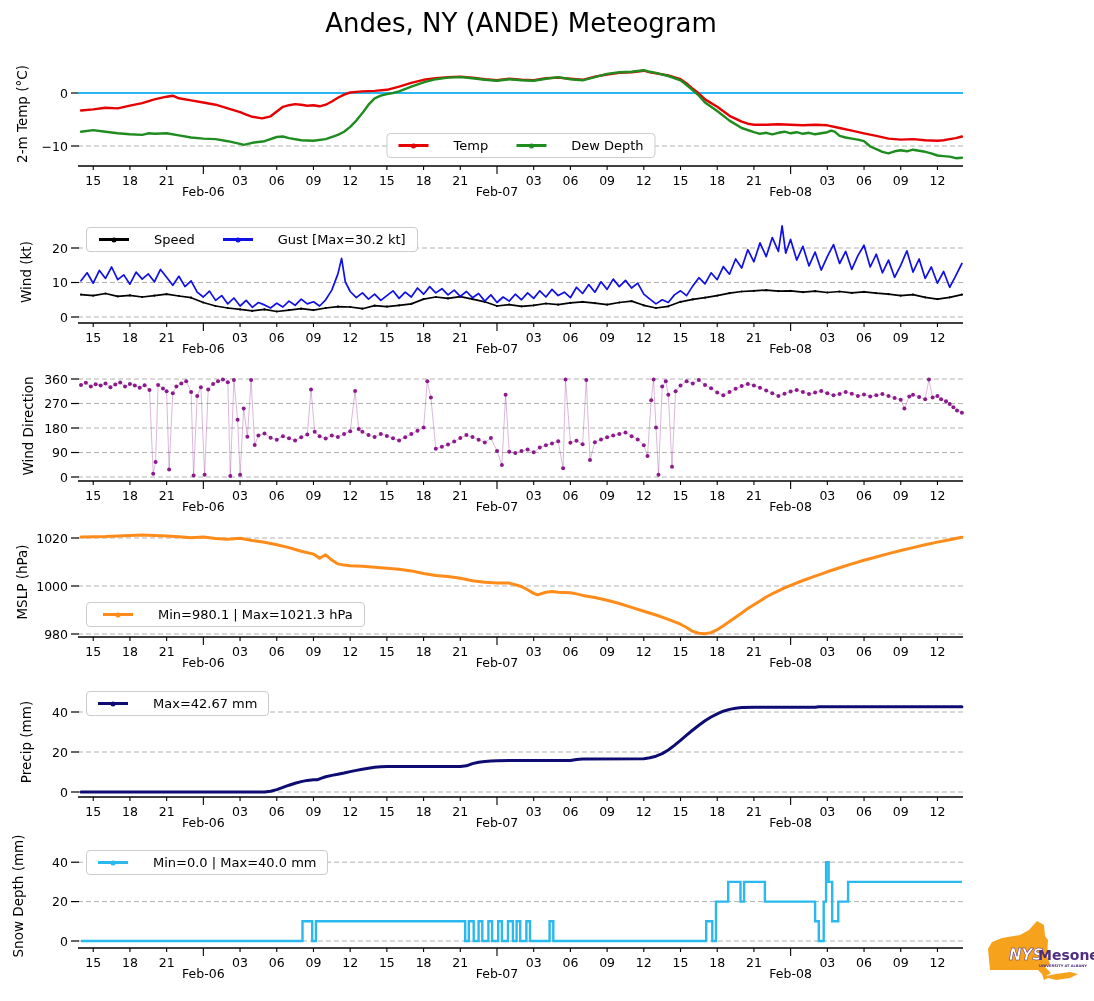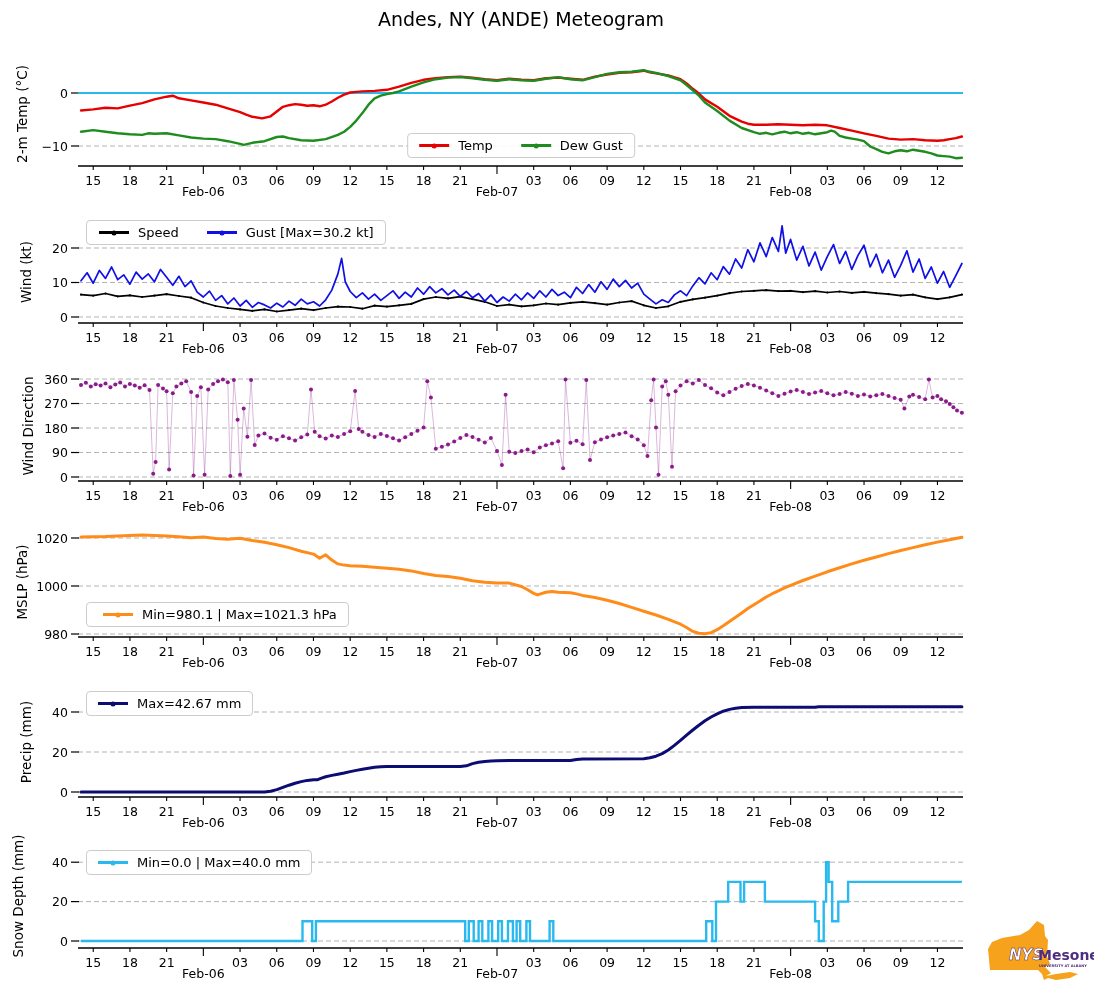--- a/index.html
+++ b/index.html
@@ -1,33 +1,33 @@
 <!DOCTYPE html>
 <html><head>
 <meta charset="utf-8">
 <style>
   html,body{margin:0;padding:0;background:#ffffff;}
   #page{position:relative;width:1094px;height:1001px;background:#ffffff;overflow:hidden;
         font-family:"DejaVu Sans",sans-serif;color:#000;}
   .title-line{position:absolute;left:521px;transform:translateX(-50%);white-space:nowrap;
-        font-size:19px;color:#000;}
+        font-size:26px;color:#000;}
   #title1{top:8px;}
   #title2{top:33px;}
   .ylabel{position:absolute;white-space:nowrap;font-size:13.5px;color:#000;
         transform:translate(-50%,-50%) rotate(-90deg);}
   svg#plot{position:absolute;left:0;top:0;}
   .legend{position:absolute;display:flex;align-items:center;gap:28px;
         background:rgba(255,255,255,0.92);border:1px solid #cccccc;border-radius:4px;
         padding:4px 11px;font-size:13px;white-space:nowrap;z-index:5;}
-  .legend-item{display:flex;align-items:center;gap:9px;}
+  .legend-item{display:flex;align-items:center;gap:25px;}
   .swatch{position:relative;width:30px;height:2.6px;background:currentColor;flex:0 0 auto;}
   .swatch .dot{position:absolute;left:50%;top:50%;width:5px;height:5px;border-radius:50%;
         background:currentColor;transform:translate(-50%,-50%);}
   #legend-temp{left:521px;top:133px;transform:translateX(-50%);}
-  #legend-wind{left:86px;top:220px;padding-left:12px;}
+  #legend-wind{left:86px;top:227px;padding-left:12px;}
   #legend-mslp{left:86px;top:602px;padding-left:16px;}
   #legend-precip{left:86px;top:691px;justify-content:flex-end;}
   #legend-snow{left:86px;top:850px;}
   #logo{position:absolute;left:982px;top:918px;width:112px;height:64px;}
 </style>
 </head>
 <body>
 
 <div id="page">
 
@@ -653,21 +653,21 @@
     <div class="legend-item">
       <span class="swatch" style="color: rgb(230, 0, 0);">
           <span class="dot"></span>
         </span>
       <span>Temp</span>
     </div>
     <div class="legend-item">
       <span class="swatch" style="color: rgb(30, 140, 30);">
           <span class="dot"></span>
         </span>
-      <span>Dew Gust</span>
+      <span>Dew Depth</span>
     </div>
   </div>
 
   <div class="legend" id="legend-wind">
     <div class="legend-item">
       <span class="swatch" style="color: rgb(0, 0, 0);">
           <span class="dot"></span>
         </span>
       <span>Speed</span>
     </div>

